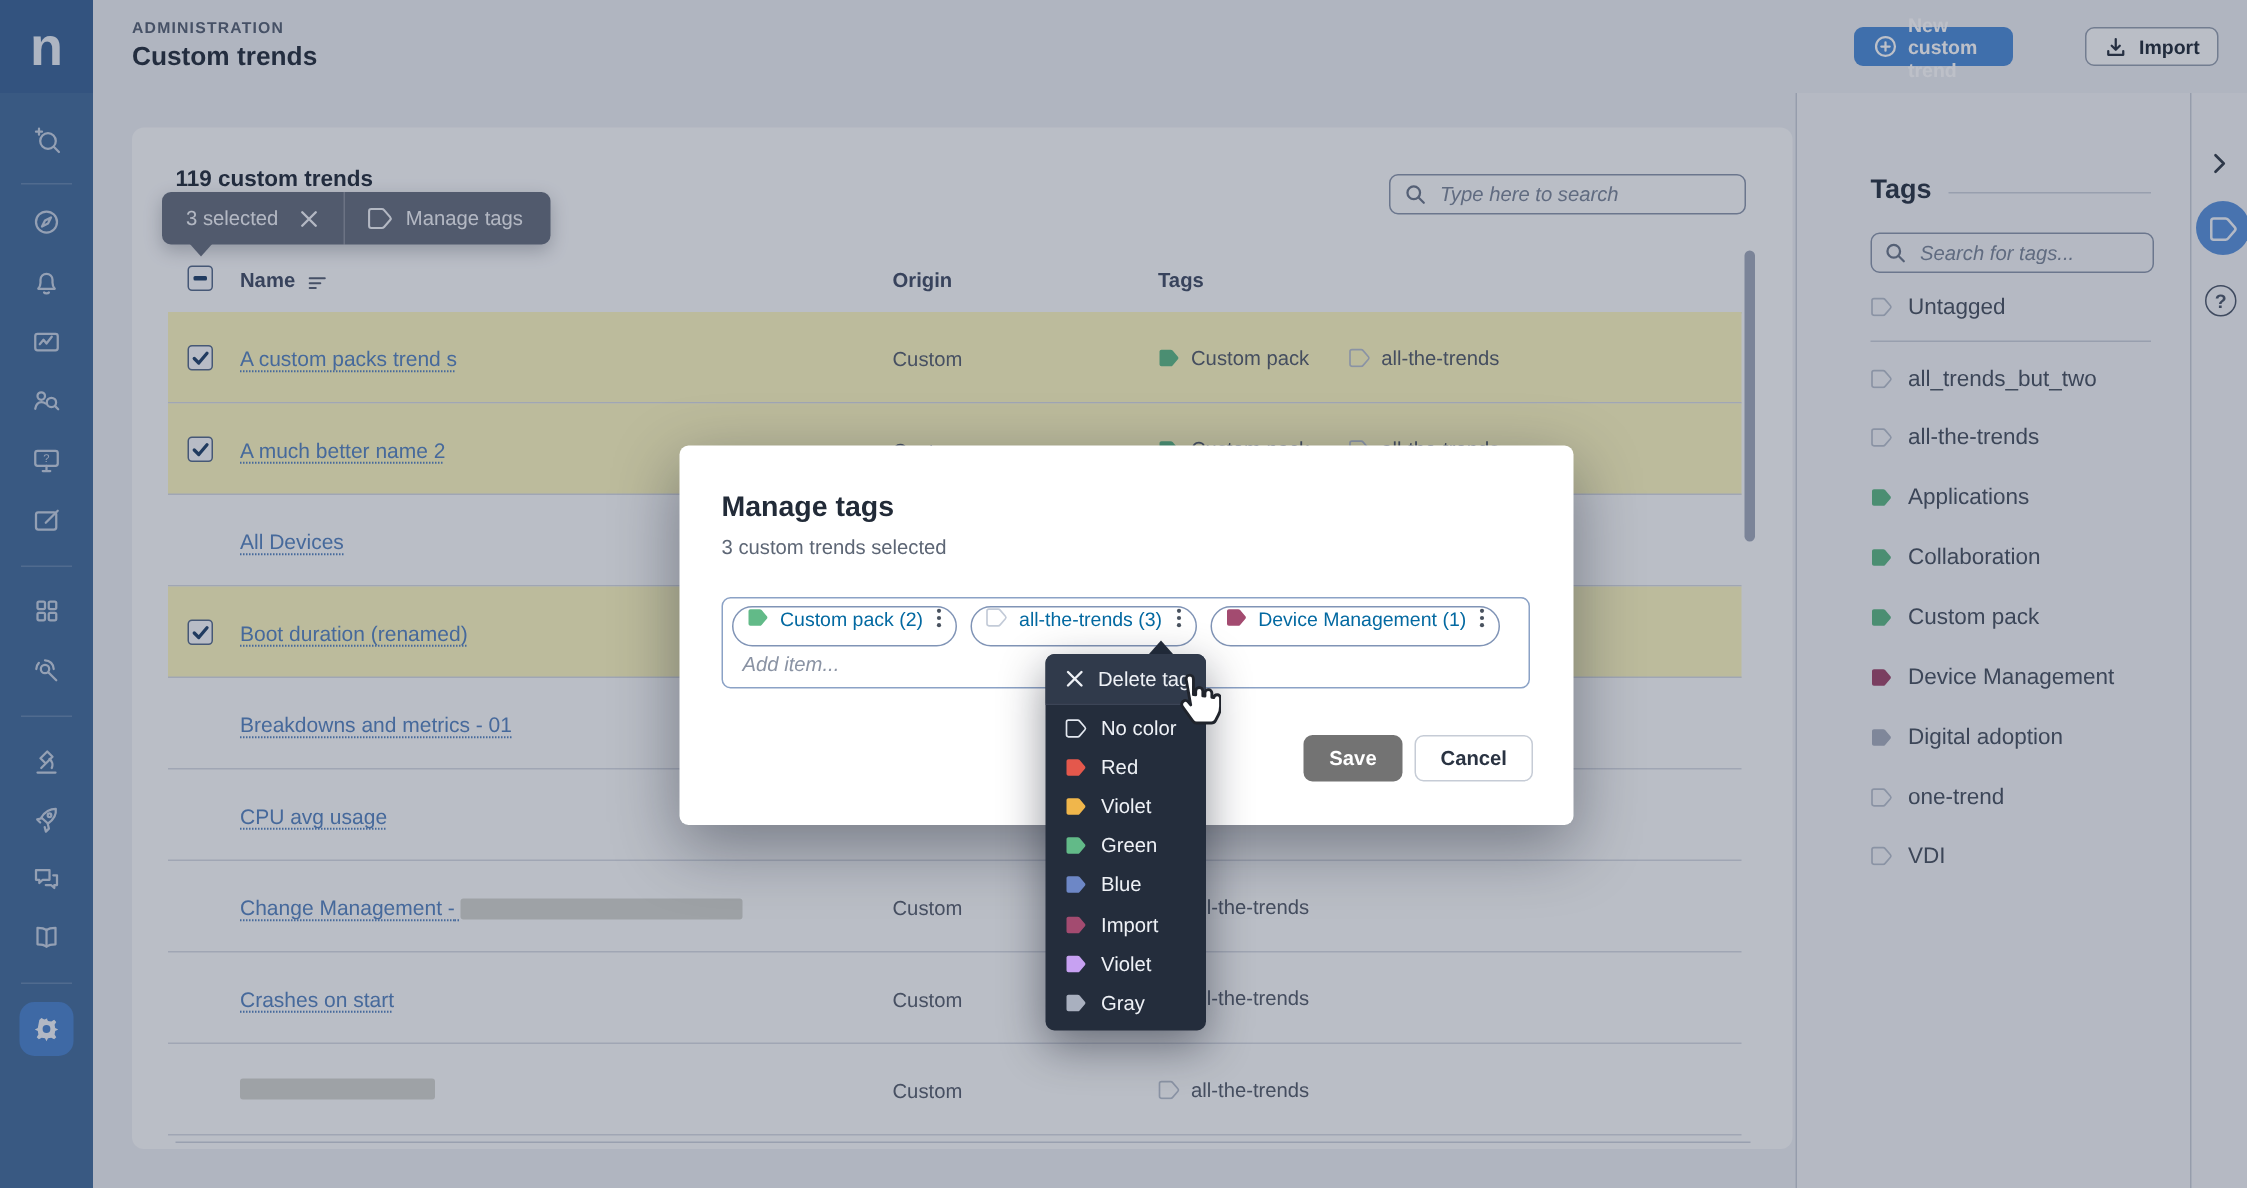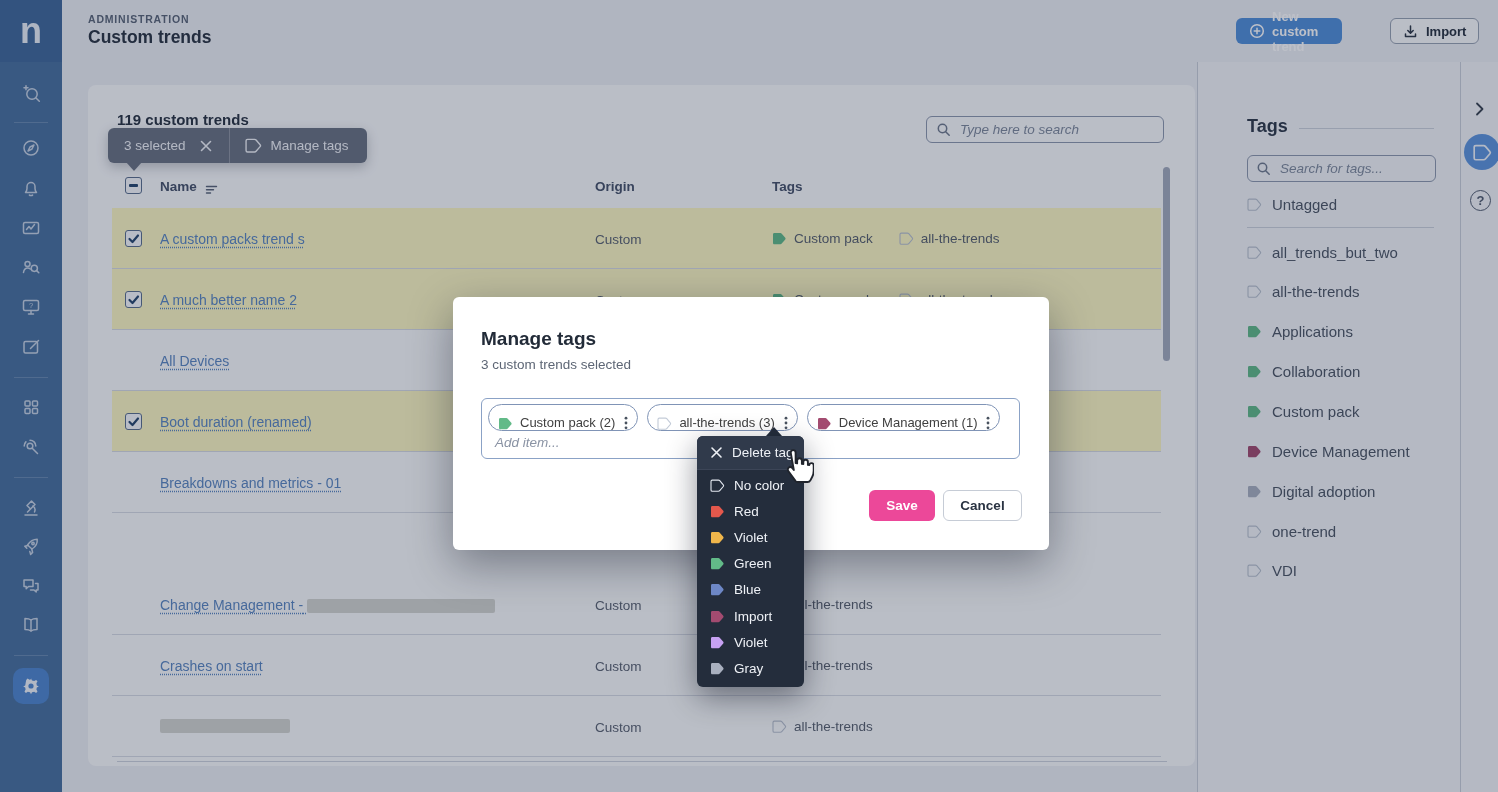--- a/index.html
+++ b/index.html
@@ -69,21 +69,21 @@
                 border-right:8px solid transparent;border-top:9px solid #6a7282;z-index:5}
   
   #dim{left:0;top:0;right:0;bottom:0;background:rgba(18,28,58,.28);z-index:10}
   #modal{left:453px;top:297px;width:596px;height:253px;background:#fff;border-radius:6px;z-index:20;
          box-shadow:0 14px 44px rgba(8,14,28,.38)}
   .m-title{left:28px;top:31px;font-size:19px;font-weight:700;color:#222b38}
   .m-sub{left:28px;top:60px;font-size:13.5px;color:#5d6675}
   .chipbox{left:28px;top:101px;width:539px;height:61px;border:1px solid #8ba2c6;border-radius:6px;box-sizing:border-box}
   .chips{left:6px;top:5px;display:flex;gap:9px}
   .chip{height:27px;border:1px solid #8094b6;border-radius:14px;background:#fff;display:inline-flex;
-        align-items:flex-end;gap:7px;padding:0 7px 0 9px;font-size:13px;color:#404040;box-sizing:border-box;cursor:pointer}
+        align-items:flex-start;gap:7px;padding:0 7px 0 9px;font-size:13px;color:#0369a1;box-sizing:border-box;cursor:pointer}
   .chip .tg-none path{stroke:#c3cbd8}
   .additem{left:13px;top:36px;font-size:13.5px;font-style:italic;color:#8a93a4}
   .m-actions{right:27px;top:193px;display:flex;gap:8px}
   .btn-save{width:66px;height:31px;border-radius:6px;color:#fff;font-weight:700;font-size:13.5px;
             display:flex;align-items:center;justify-content:center;cursor:pointer}
   .btn-cancel{width:79px;height:31px;border-radius:6px;background:#fff;border:1px solid #c6ccd6;color:#2a3342;
             font-weight:700;font-size:13.5px;display:flex;align-items:center;justify-content:center;box-sizing:border-box;cursor:pointer}
   
   #ddmenu{left:697px;top:436px;width:107px;height:251px;background:#242d3c;border-radius:6px;z-index:30;
           box-shadow:0 10px 30px rgba(8,14,28,.45)}
@@ -336,20 +336,23 @@
           <path d="M2.5 7l3 3 5.5-6.5" fill="none" stroke="#27476f" stroke-width="2.2" stroke-linecap="round" stroke-linejoin="round"></path>
         </svg>
       </span>
     <span class="abs rlink" style="left:48px;top:23px">Boot duration (renamed)</span>
   </div>
 
   <div class="abs trow" style="top:367px">
     <span class="abs rlink" style="left:48px;top:23px">Breakdowns and metrics - 01</span>
   </div>
 
+  <div class="abs trow" style="top:428px">
+    <span class="abs rlink" style="left:48px;top:23px">CPU avg usage</span>
+  </div>
 
   <div class="abs trow" style="top:489px">
     <span class="abs rlink" style="left:48px;top:23px"><span>Change Management -</span> <span class="redact" style="width:188px"></span></span>
     <span class="abs origin" style="left:483px;top:24px">Custom</span>
     <div class="abs tags-cell" style="left:660px;top:23px">
       <span class="tagitem">
           <svg class="tg tg-none" viewBox="0 0 16 14">
             <path d="M2.4 1.2h6.6c.55 0 1.07.24 1.42.66l3.8 4.4c.45.52.45 1.3 0 1.82l-3.8 4.4c-.35.42-.87.66-1.42.66H2.4c-.77 0-1.4-.63-1.4-1.4V2.6c0-.77.63-1.4 1.4-1.4z"></path>
           </svg>
           <span>all-the-trends</span>
@@ -551,21 +554,21 @@
                 <circle cx="2" cy="11.8" r="1.4"></circle>
               </g>
             </svg>
           </span>
       </span>
     </div>
     <div class="abs additem">Add item...</div>
   </div>
 
   <div class="abs m-actions">
-    <div class="btn-save" style="background:#ec4899">Save</div>
+    <div class="btn-save" style="background:#737373">Save</div>
     <div class="btn-cancel">Cancel</div>
   </div>
 </div>
 
 <div class="abs dd-arrow"></div>
 <div class="abs" id="ddmenu">
   <div class="dd-del">
     <span style="display:flex">
         <svg width="13" height="13">
           <path d="M2 2l9 9M11 2l-9 9" stroke="#eef1f6" stroke-width="1.6" stroke-linecap="round"></path>

